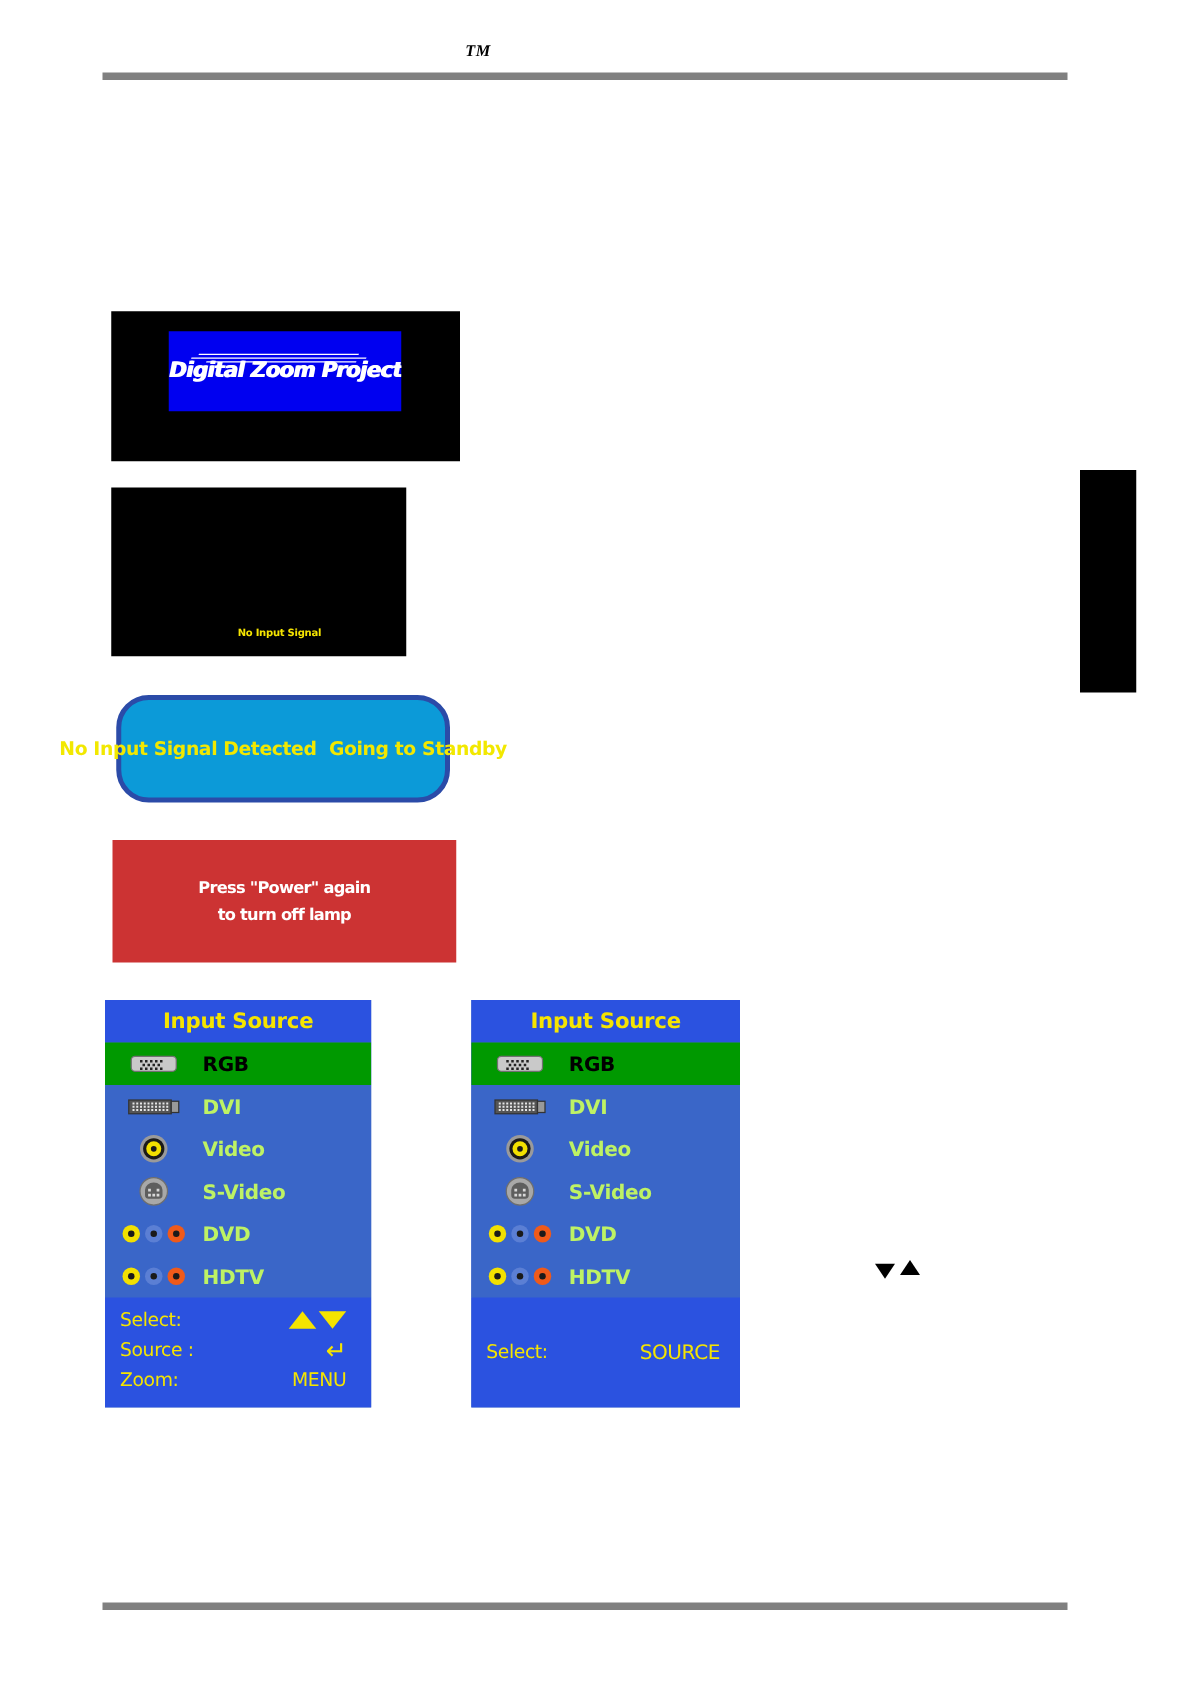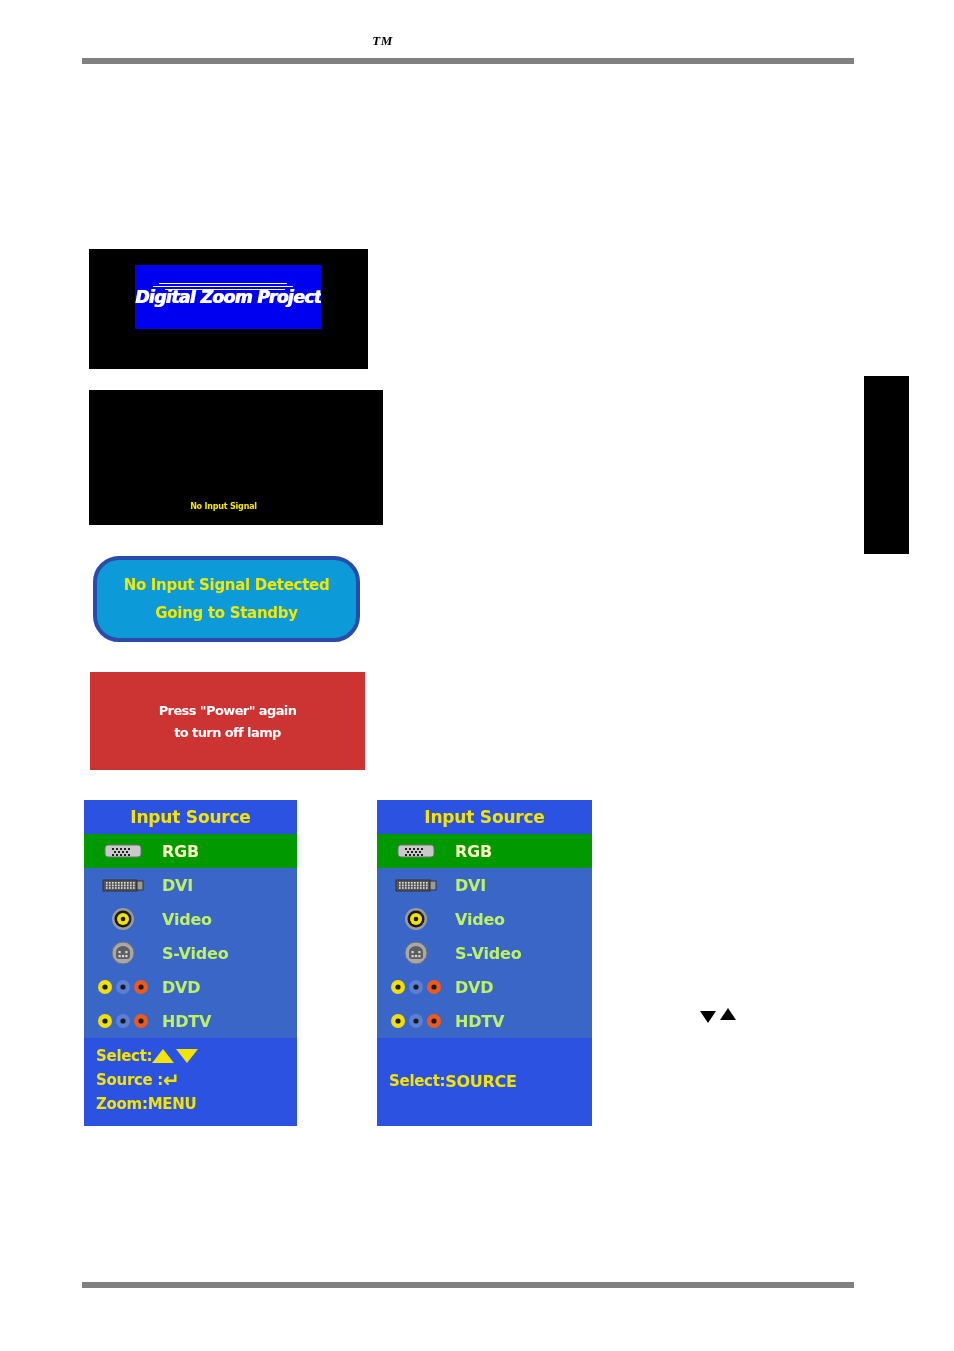--- a/index.html
+++ b/index.html
@@ -98,21 +98,21 @@
     margin-bottom: 2px;
     transform: skewX(-22deg);
   }
   .logo-streaks i:nth-child(1) { width: 128px; margin-left: 10px; }
   .logo-streaks i:nth-child(2) { width: 140px; margin-left: 4px; }
   .logo-streaks i:nth-child(3) { width: 120px; margin-left: 16px; }
 
   #nosignal-screen {
     left: 89px;
     top: 390px;
-    width: 294px;
+    width: 236px;
     height: 135px;
   }
   .nosignal-text {
     position: absolute;
     left: 0;
     bottom: 14px;
     width: 283px;
     padding-right: 14px;
     box-sizing: border-box;
     text-align: center;
@@ -128,21 +128,20 @@
     position: absolute;
     left: 93px;
     top: 556px;
     width: 267px;
     height: 86px;
     background: #0c9ad8;
     border: 4px solid #2b4ba8;
     border-radius: 26px;
     box-sizing: border-box;
     display: flex;
-    flex-direction: column;
     align-items: center;
     justify-content: center;
     gap: 10px;
   }
   .standby-line {
     font-family: "DejaVu Sans", sans-serif;
     font-weight: bold;
     font-size: 15px;
     color: #f2e800;
     letter-spacing: -0.3px;
@@ -207,35 +206,36 @@
     justify-content: center;
     flex: none;
   }
   .osd-label {
     font-family: "DejaVu Sans", sans-serif;
     font-weight: bold;
     font-size: 16px;
     color: #bef264;
     letter-spacing: -0.2px;
   }
-  .osd-row.selected .osd-label { color: #fef9c3; }
+  .osd-row.selected .osd-label { color: #000000; }
 
   .osd-footer {
     background: #2b52e0;
     padding: 6px 12px 8px 12px;
     box-sizing: border-box;
   }
   #osd-left .osd-footer { height: 88px; }
   #osd-right .osd-footer { height: 88px; display: flex; align-items: center; }
   .osd-foot-row {
     display: flex;
     align-items: center;
+    justify-content: space-between;
     height: 24px;
     font-family: "DejaVu Sans", sans-serif;
-    font-weight: bold;
+    font-weight: normal;
     font-size: 15px;
     color: #f5e400;
     letter-spacing: -0.3px;
   }
   .osd-foot-row .fv {
     display: flex;
     align-items: center;
     gap: 2px;
     padding-right: 8px;
   }

